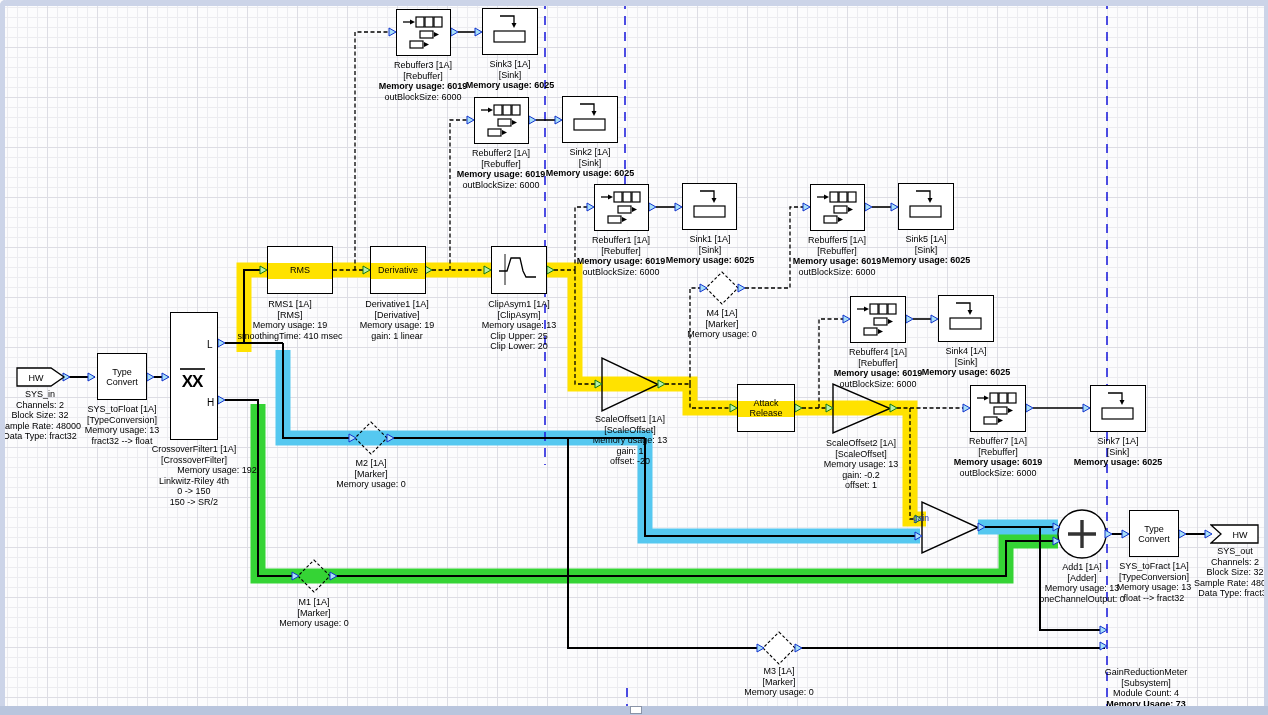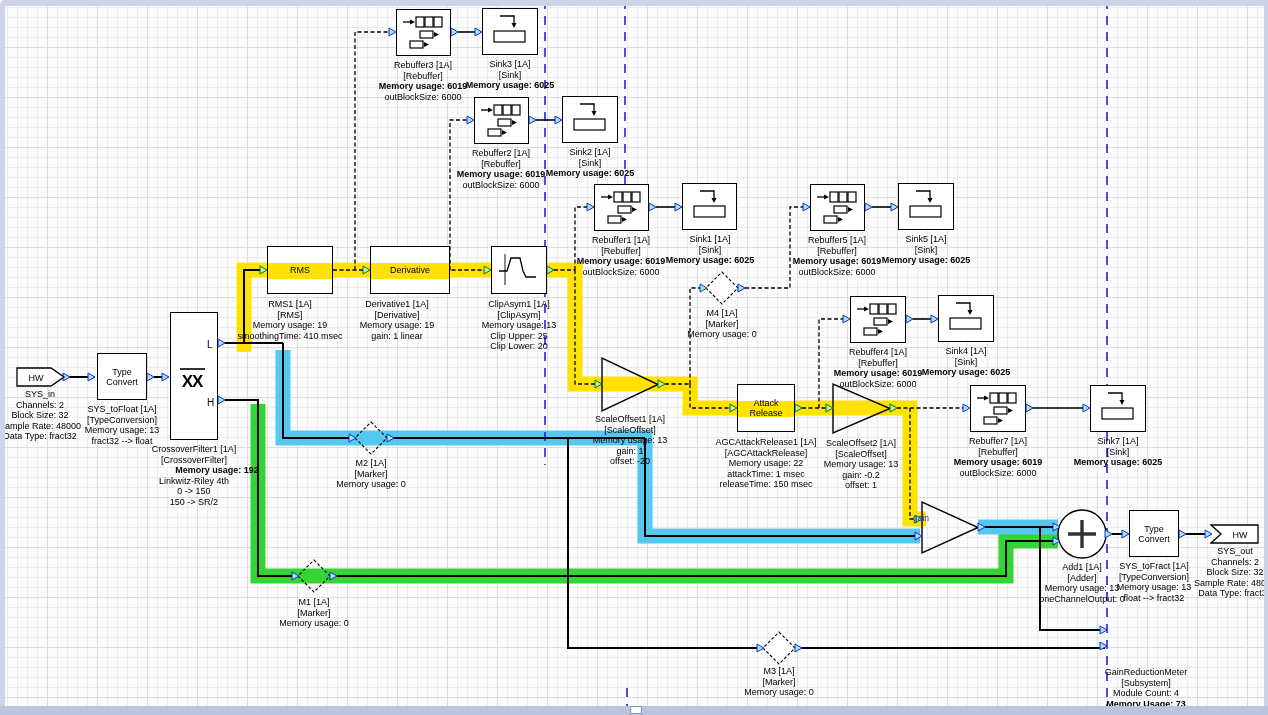--- a/index.html
+++ b/index.html
@@ -198,21 +198,21 @@
         <text class="xo-lh" x="36" y="35">L</text>
         <text class="xo-lh" x="36" y="93">H</text>
       </svg>
     </div>
 
     <div class="blk" style="left:267px;top:246px;width:66px;height:48px">
       <div class="stripe" style="top:16px"></div>
       <div class="btxt">RMS</div>
     </div>
 
-    <div class="blk" style="left:370px;top:246px;width:80px;height:48px">
+    <div class="blk" style="left:370px;top:246px;width:56px;height:48px">
       <div class="stripe" style="top:16px"></div>
       <div class="btxt">Derivative</div>
     </div>
 
     <div class="blk" style="left:491px;top:246px;width:56px;height:48px">
       <svg class="icon" width="53" height="45">
         <line class="ic-gray" x1="13" y1="7" x2="13" y2="38"></line>
         <polyline class="ic-stroke" points="7,24 15,24 19,11 28,11 31,24 34,30 44,30"></polyline>
       </svg>
     </div>
@@ -445,38 +445,31 @@
       </div>
     <div class="lbl" style="left:122px;top:404px">
         <div>SYS_toFloat [1A]</div>
         <div>[TypeConversion]</div>
         <div>Memory usage: 13</div>
         <div>fract32 --&gt; float</div>
       </div>
     <div class="lbl" style="left:194px;top:444px">
         <div>CrossoverFilter1 [1A]</div>
         <div>[CrossoverFilter]</div>
-        <div style="font-weight: bold; margin-left: 46px;">Memory usage: 192</div>
+        <div style="font-weight: normal; margin-left: 46px;">Memory usage: 192</div>
         <div>Linkwitz-Riley 4th</div>
         <div>0 -&gt; 150</div>
         <div>150 -&gt; SR/2</div>
       </div>
     <div class="lbl" style="left:630px;top:414px">
         <div>ScaleOffset1 [1A]</div>
         <div>[ScaleOffset]</div>
         <div>Memory usage: 13</div>
         <div>gain: 1</div>
         <div>offset: -20</div>
-      </div>
-    <div class="lbl" style="left:766px;top:437px">
-        <div>AGCAttackRelease1 [1A]</div>
-        <div>[AGCAttackRelease]</div>
-        <div>Memory usage: 22</div>
-        <div>attackTime: 1 msec</div>
-        <div>releaseTime: 150 msec</div>
       </div>
     <div class="lbl" style="left:861px;top:438px">
         <div>ScaleOffset2 [1A]</div>
         <div>[ScaleOffset]</div>
         <div>Memory usage: 13</div>
         <div>gain: -0.2</div>
         <div>offset: 1</div>
       </div>
     <div class="lbl" style="left:1082px;top:562px">
         <div>Add1 [1A]</div>

